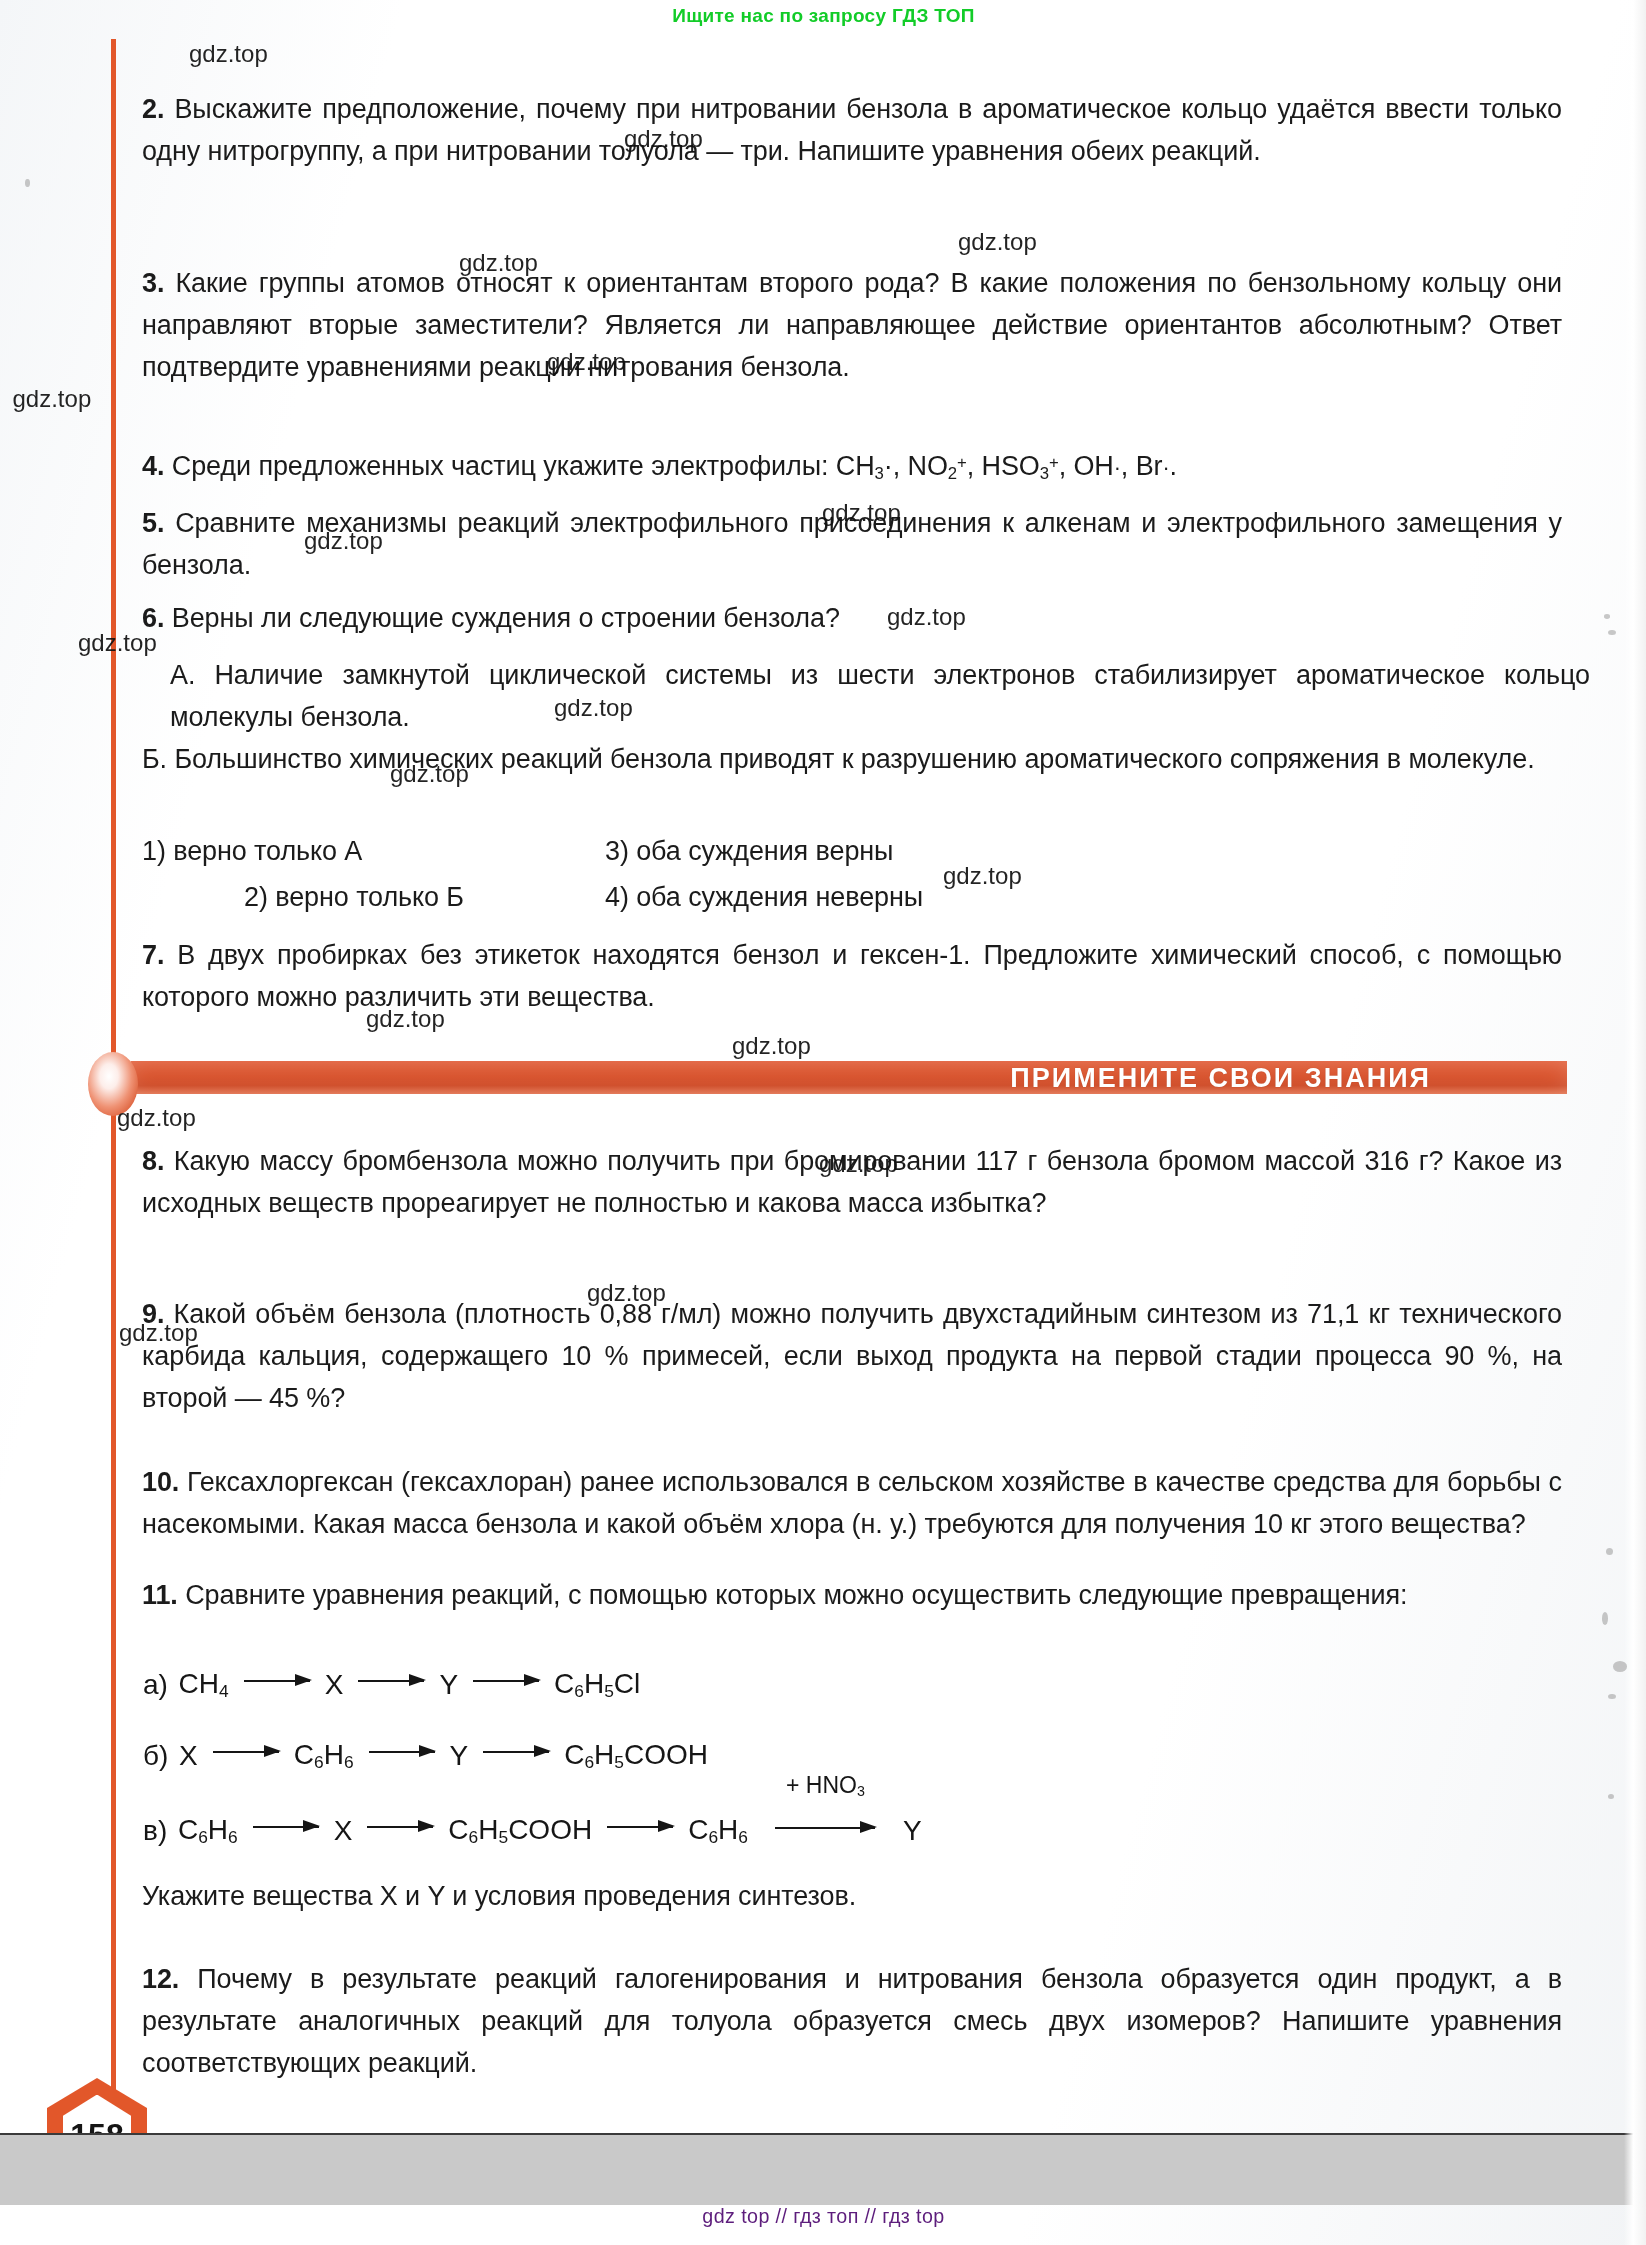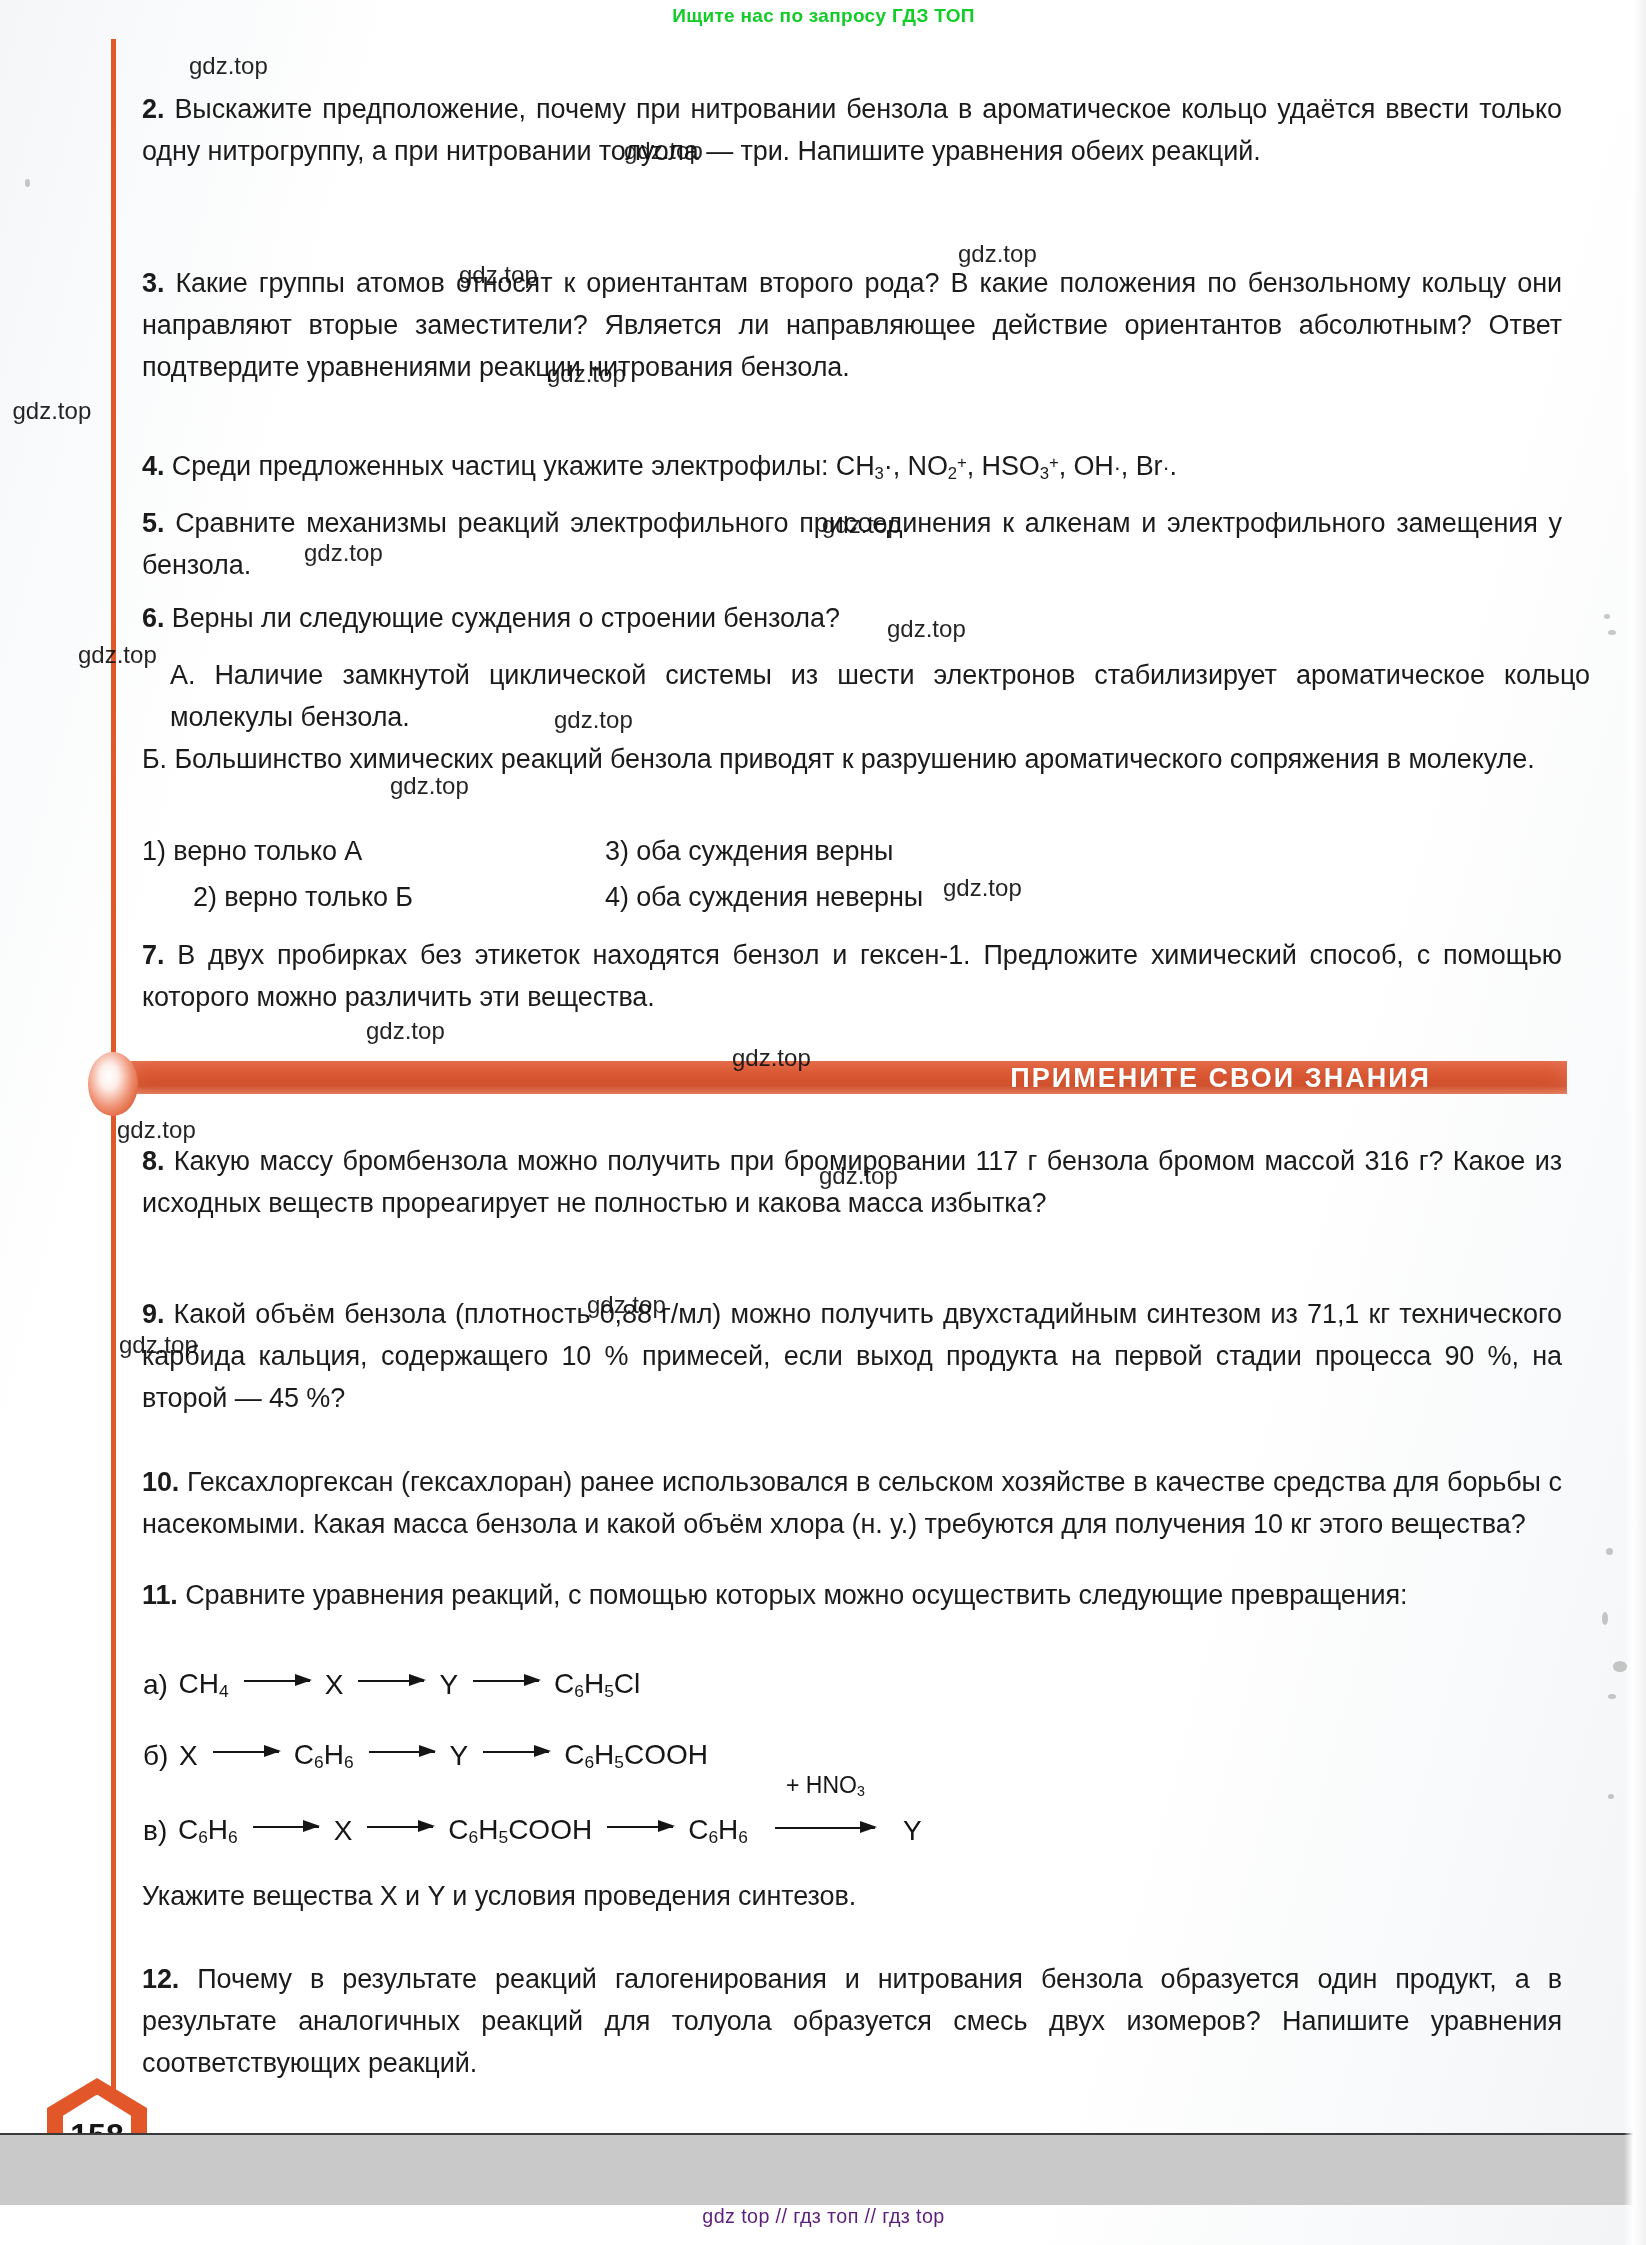--- a/index.html
+++ b/index.html
@@ -120,21 +120,21 @@
   .right-edge{
     position:absolute;right:0;top:0;width:23px;height:2245px;
     background:linear-gradient(90deg,rgba(255,255,255,0) 0%,#ffffff 40%,#f0f0f0 100%);
   }
   .speck{position:absolute;background:#9a9a9a;border-radius:50%;opacity:.55;}
 
   
   .wm{
     position:absolute;color:#111;opacity:.92;
     font-size:24px;font-family:"Liberation Sans", sans-serif;
-    white-space:nowrap;pointer-events:none;margin-top:12px;
+    white-space:nowrap;pointer-events:none;
   }
 </style>
 </head>
 <body>
 
 <div class="page">
   <div class="scan-tint"></div>
 
   <div class="top-banner">Ищите нас по запросу ГДЗ ТОП</div>
 
@@ -161,21 +161,21 @@
   </div>
 
   <div class="q" style="left:142px;top:597px;width:1420px;text-align:left;">
     <b class="num">6.</b>
     <span>Верны ли следующие суждения о строении бензола?</span>
   </div>
   <div class="q" style="left:142px;top:654px;width:1420px;margin-left:28px;">А. Наличие замкнутой циклической системы из шести электронов стабилизирует ароматическое кольцо молекулы бензола.</div>
   <div class="q" style="left:142px;top:738px;width:1420px;">Б. Большинство химических реакций бензола приводят к разрушению ароматического сопряжения в молекуле.</div>
 
   <div class="q" style="left:142px;top:830px;width:322px;text-align:left;">1) верно только А</div>
-  <div class="q" style="left:142px;top:876px;width:322px;text-align:center;">2) верно только Б</div>
+  <div class="q" style="left:142px;top:876px;width:322px;text-align:right;">2) верно только Б</div>
   <div class="q" style="left:605px;top:830px;width:466px;text-align:left;">3) оба суждения верны</div>
   <div class="q" style="left:605px;top:876px;width:502px;text-align:left;">4) оба суждения неверны</div>
 
   <div class="q" style="left:142px;top:934px;width:1420px;">
     <b class="num">7.</b>
     <span>В двух пробирках без этикеток находятся бензол и гексен-1. Предложите химический способ, с помощью которого можно различить эти вещества.</span>
   </div>
 
   <div class="section-banner">
     <div class="label">ПРИМЕНИТЕ СВОИ ЗНАНИЯ</div>

